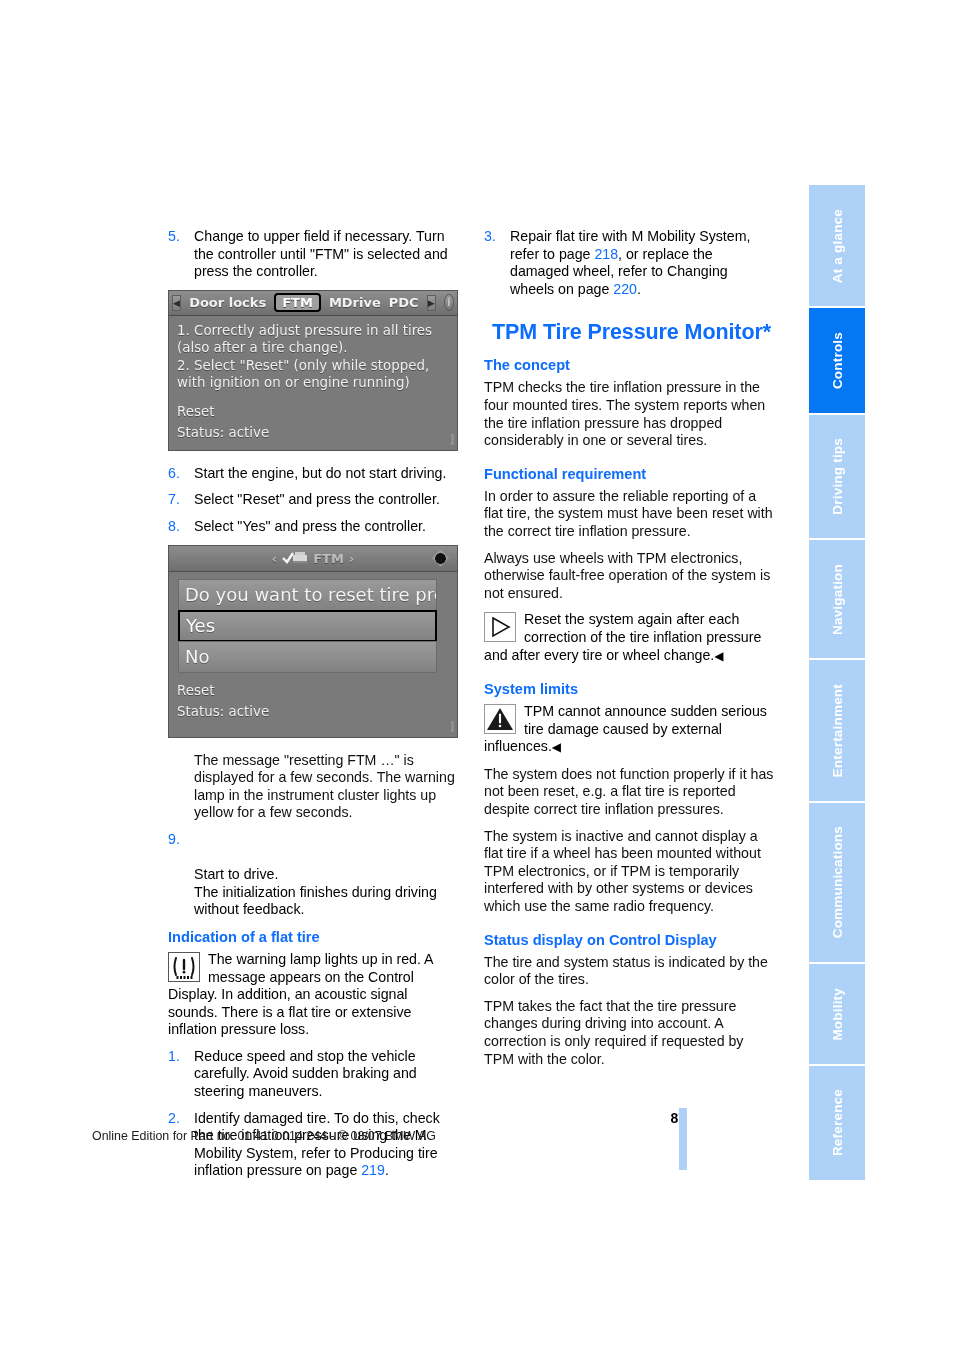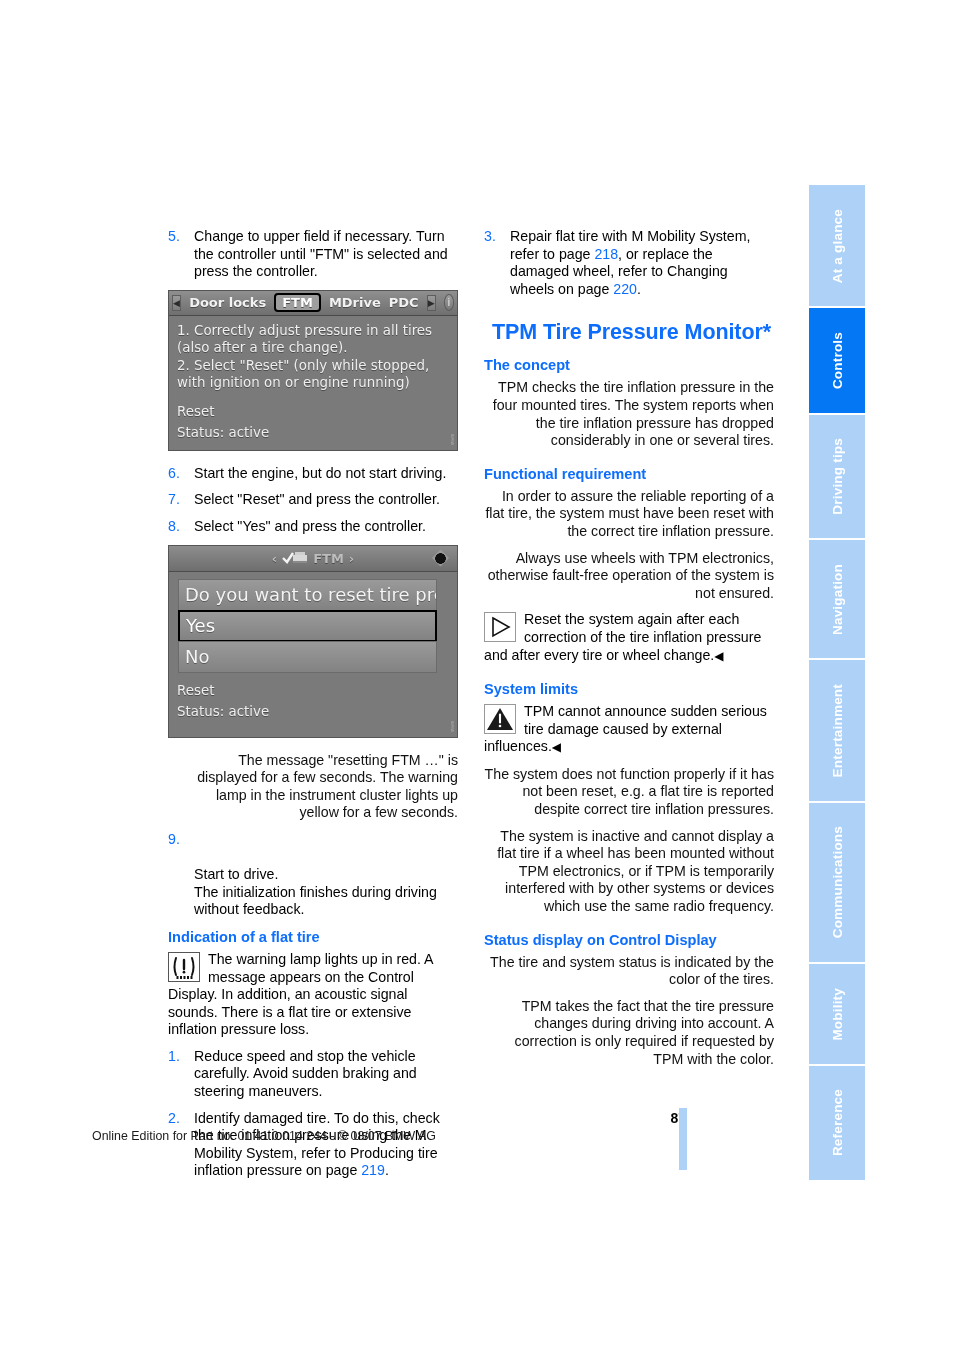--- a/index.html
+++ b/index.html
@@ -46,21 +46,21 @@
   #col-left  { left:168px; }
   #col-right { left:484px; }
 
   p, li { margin:0; }
 
   .body-text {
     font-size:14.2px;
     line-height:17.6px;
     color:#111;
     margin-bottom:9px;
-    text-align:right;
+    text-align:left;
   }
 
   
   ol.steps { list-style:none; margin:0 0 0 0; padding:0; }
   ol.steps li {
     position:relative;
     padding-left:26px;
     font-size:14.2px;
     line-height:17.6px;
     margin-bottom:9px;

